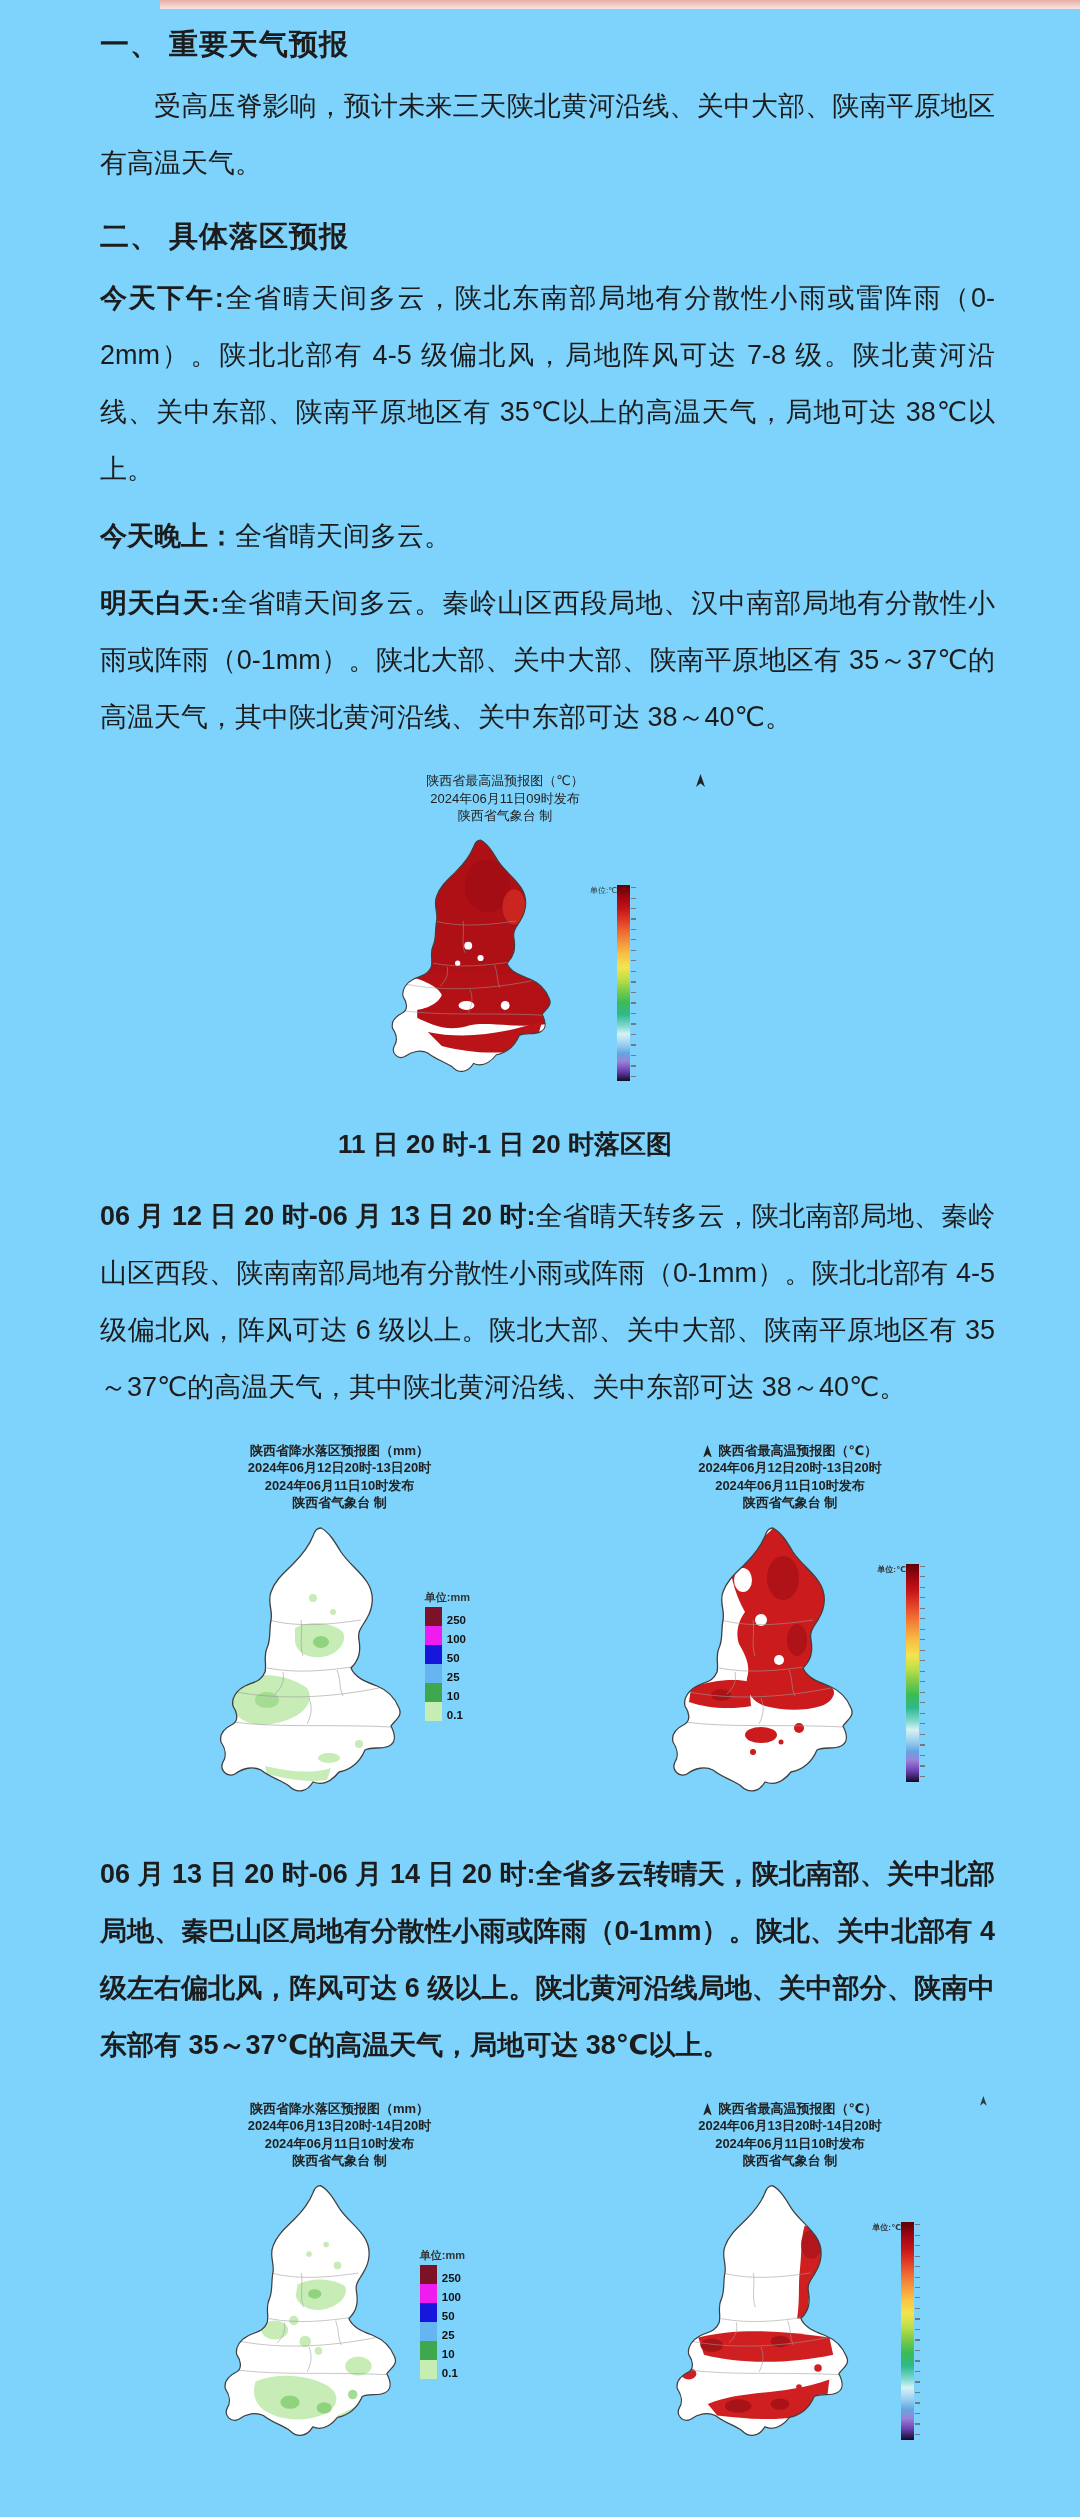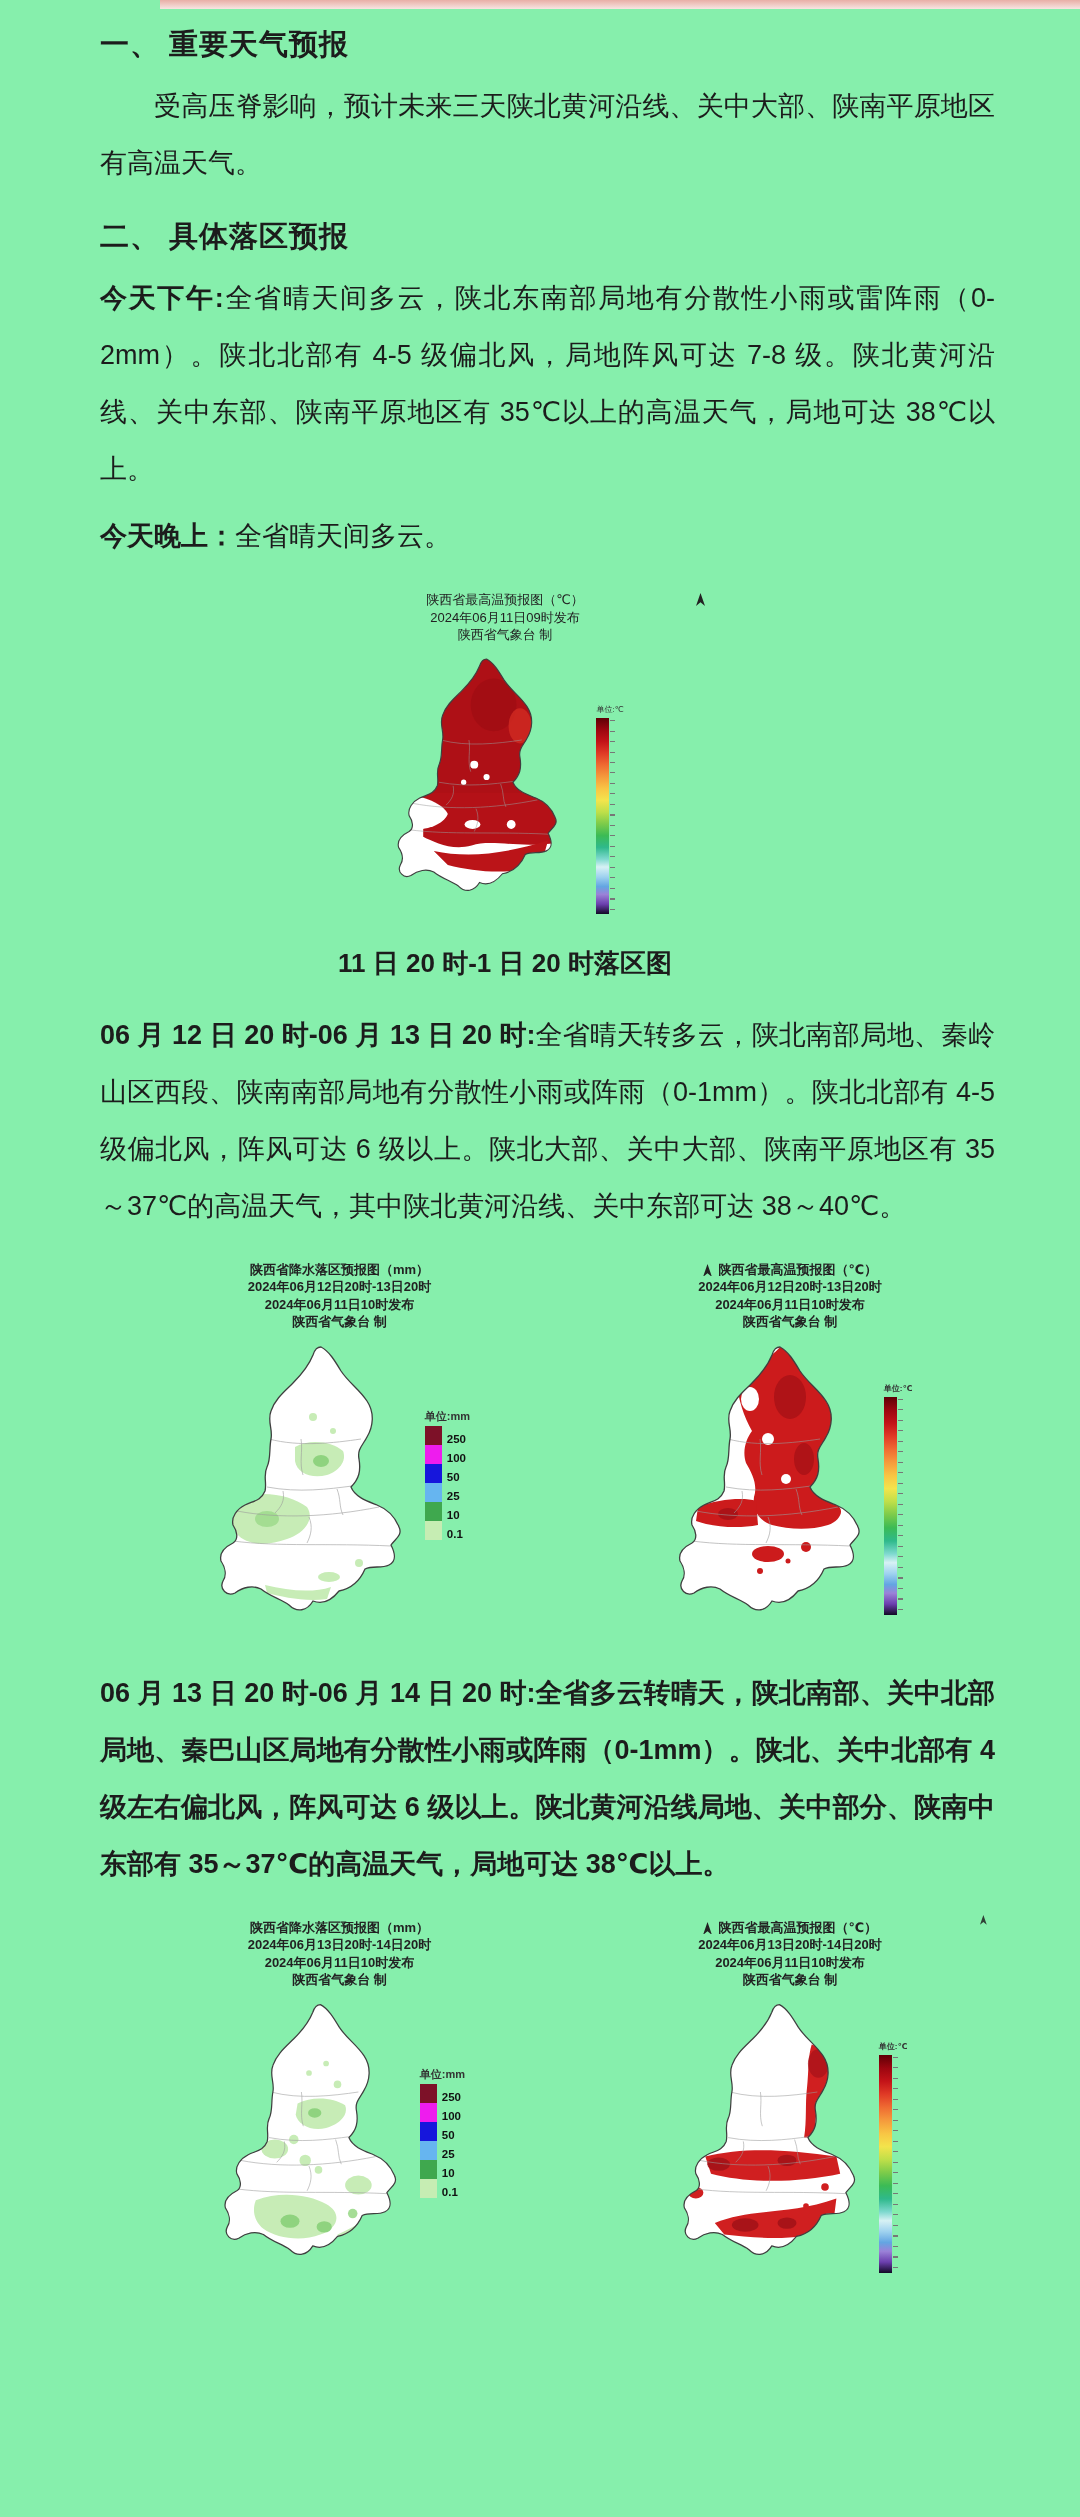--- a/index.html
+++ b/index.html
@@ -1,31 +1,31 @@
 <!DOCTYPE html>
 <html><head>
 <meta charset="utf-8">
 <style>
   html,body{margin:0;padding:0;background:#ffffff;}
   body{width:1080px;font-family:"Liberation Sans","DejaVu Sans",sans-serif;color:#1c1c1c;}
-  .doc{position:relative;width:1080px;height:2517px;box-sizing:border-box;padding:0 85px 0 100px;overflow:hidden;background:#86efac;}
+  .doc{position:relative;width:1080px;height:2517px;box-sizing:border-box;padding:0 85px 0 100px;overflow:hidden;background:#7dd3fc;}
   .top-strip{position:absolute;top:0;left:160px;right:0;height:9px;background:linear-gradient(#e8aea6,#f7e5e2);}
   h1.sec{font-size:29px;font-weight:700;margin:0;padding-top:20px;line-height:48px;letter-spacing:1px;}
   p.body{font-size:27px;line-height:57px;margin:10px 0 0 0;text-align:justify;}
   p.body.tight{margin-top:26px;}
   .indent{text-indent:2em;}
   .lbl{font-weight:700;}
   .allbold{font-weight:700;}
   
   .map-title{font-size:13px;line-height:17.5px;color:#222;text-align:center;position:relative;}
   .fig-caption{font-size:26px;font-weight:700;text-align:center;margin-top:30px;}
   .maprow{display:flex;justify-content:center;align-items:flex-start;margin-top:8px;}
   svg.map{display:block;}
   
-  .tleg{display:flex;flex-direction:column;align-items:flex-start;}
+  .tleg{display:flex;align-items:flex-start;}
   .tunit{font-size:8px;color:#333;margin:0 0 3px 0;white-space:nowrap;}
   .tbar{width:13px;position:relative;background:linear-gradient(to bottom,
     #5e0006 0%,#9c0610 6%,#c31318 12%,#e03a26 18%,#ef6b32 24%,#f59a3c 30%,
     #f8c544 36%,#f3e44c 42%,#bfdf49 48%,#7ccb4a 54%,#3bbb55 60%,#2fb98b 66%,
     #7fd9cf 72%,#d7f1f4 76%,#9fd2ef 81%,#63a5e2 86%,#9b82d8 90%,#6b3fae 95%,#120a24 100%);}
   .tbar::after{content:"";position:absolute;left:14px;top:2px;bottom:2px;width:5px;
     background:repeating-linear-gradient(to bottom,#777 0 1px,transparent 1px 10.5px);}
   
   .mmleg{font-size:11.5px;color:#111;}
   .mmleg .tunit{font-size:11px;margin-bottom:2px;}
@@ -81,20 +81,21 @@
 
   <h1 class="sec">一、 重要天气预报</h1>
   <p class="body indent">受高压脊影响，预计未来三天陕北黄河沿线、关中大部、陕南平原地区有高温天气。</p>
 
   <h1 class="sec">二、 具体落区预报</h1>
 
   <p class="body"><span class="lbl">今天下午:</span><span>全省晴天间多云，陕北东南部局地有分散性小雨或雷阵雨（0-2mm）。陕北北部有 4-5 级偏北风，局地阵风可达 7-8 级。陕北黄河沿线、关中东部、陕南平原地区有 35℃以上的高温天气，局地可达 38℃以上。</span></p>
 
   <p class="body"><span class="lbl">今天晚上：</span><span>全省晴天间多云。</span></p>
 
+  <p class="body"><span class="lbl">明天白天:</span><span>全省晴天间多云。秦岭山区西段局地、汉中南部局地有分散性小雨或阵雨（0-1mm）。陕北大部、关中大部、陕南平原地区有 35～37℃的高温天气，其中陕北黄河沿线、关中东部可达 38～40℃。</span></p>
 
   <div class="fig1">
     <div class="map-title">
       <div>陕西省最高温预报图（℃）</div>
       <div>2024年06月11日09时发布</div>
       <div>陕西省气象台  制</div>
       <svg class="arrow-abs" width="9" height="13">
           <use href="#narrow"></use>
         </svg>
     </div>

